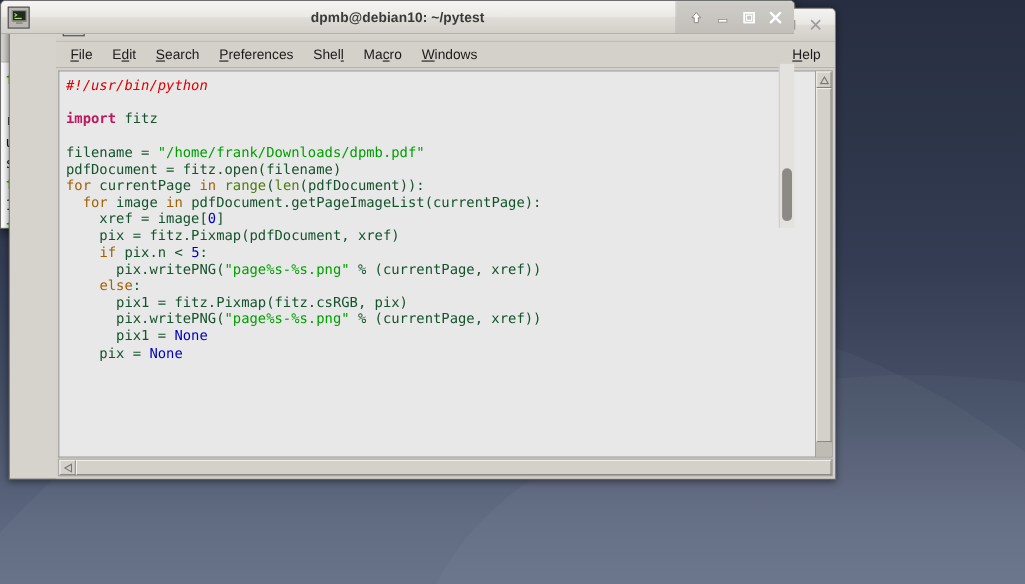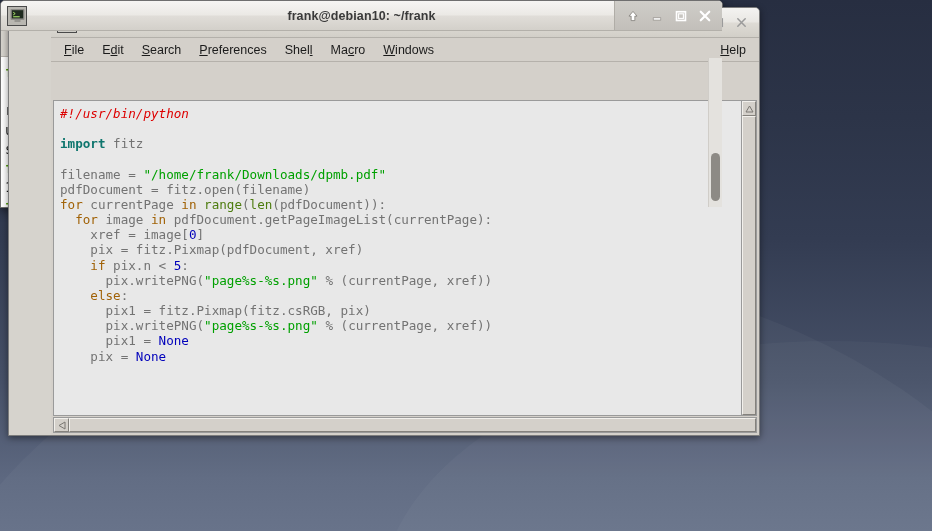--- a/index.html
+++ b/index.html
@@ -113,21 +113,20 @@
     height: calc(100% - 30px - 24px);
     background: #d4d0ca;
     padding: 2px 2px 2px 2px;
     display: flex;
     flex-direction: column;
   }
   #editor-textarea-wrap {
     flex: 1 1 auto;
     display: flex;
     min-height: 0;
-    margin-top: 36px;
   }
   #code-area {
     flex: 1 1 auto;
     background: #e8e8e8;
     border: 1px solid #9a9a9a;
     border-right: none;
     padding: 5px 0 0 6px;
     overflow: hidden;
     font-family: "DejaVu Sans Mono", "Liberation Mono", monospace;
     font-size: 12.6px;
@@ -181,26 +180,26 @@
   }
   .tk-thumb-h {
     background: #d4d0ca;
     border: 1px solid #f2f0ec;
     border-right-color: #84817c;
     border-bottom-color: #84817c;
   }
 
   
   .tok-comment { color: #dd0000; font-style: italic; }
-  .tok-kw      { color: #0f766e; font-weight: bold; }
+  .tok-kw      { color: #be185d; font-weight: bold; }
   .tok-kw2     { color: #a16207; font-weight: normal; }
   .tok-str     { color: #00a000; }
   .tok-builtin { color: #4d7c0f; }
   .tok-def     { color: #0000bb; }
-  .tok-plain   { color: #737373; }
+  .tok-plain   { color: #14532d; }
 
   
   #terminal-window {
     left: 201px; top: 316px;
     width: 723px; height: 208px;
     background: #cfccc6;
     border: 1px solid #6f6f6f;
     border-radius: 5px 5px 0 0;
     box-shadow: 0 3px 10px rgba(0,0,0,0.5);
   }
@@ -358,21 +357,21 @@
     <div class="titlebar">
       <div class="win-icon" style="background:#b9b7b1;">
         <svg width="15" height="15" viewBox="0 0 15 15">
           <rect x="0.5" y="1" width="14" height="11" rx="1" fill="#8e8d88"></rect>
           <rect x="1.8" y="2.2" width="11.4" height="8.2" fill="#1f2b1f"></rect>
           <path d="M3.2 4.2 L5.2 5.6 L3.2 7" stroke="#a9e36a" stroke-width="1" fill="none"></path>
           <rect x="3.2" y="8.2" width="6.5" height="1.1" fill="#a9e36a"></rect>
           <rect x="4.5" y="12.2" width="6" height="1.6" fill="#8e8d88"></rect>
         </svg>
       </div>
-      <div class="title-text">frank@debian10: ~/frank</div>
+      <div class="title-text">dpmb@debian10: ~/pytest</div>
       <div class="win-buttons">
         <div class="win-btn">
           <svg width="12" height="12" viewBox="0 0 11 11">
               <path d="M5.5 1.3 L9.2 5.6 L7.2 5.6 L7.2 9.7 L3.8 9.7 L3.8 5.6 L1.8 5.6 Z" fill="#ffffff" stroke="#7d7a75" stroke-width="0.7"></path>
             </svg>
         </div>
         <div class="win-btn">
           <svg width="12" height="12" viewBox="0 0 11 11">
               <rect x="2" y="7.2" width="7" height="2" fill="#ffffff" stroke="#7d7a75" stroke-width="0.5"></rect>
             </svg>

